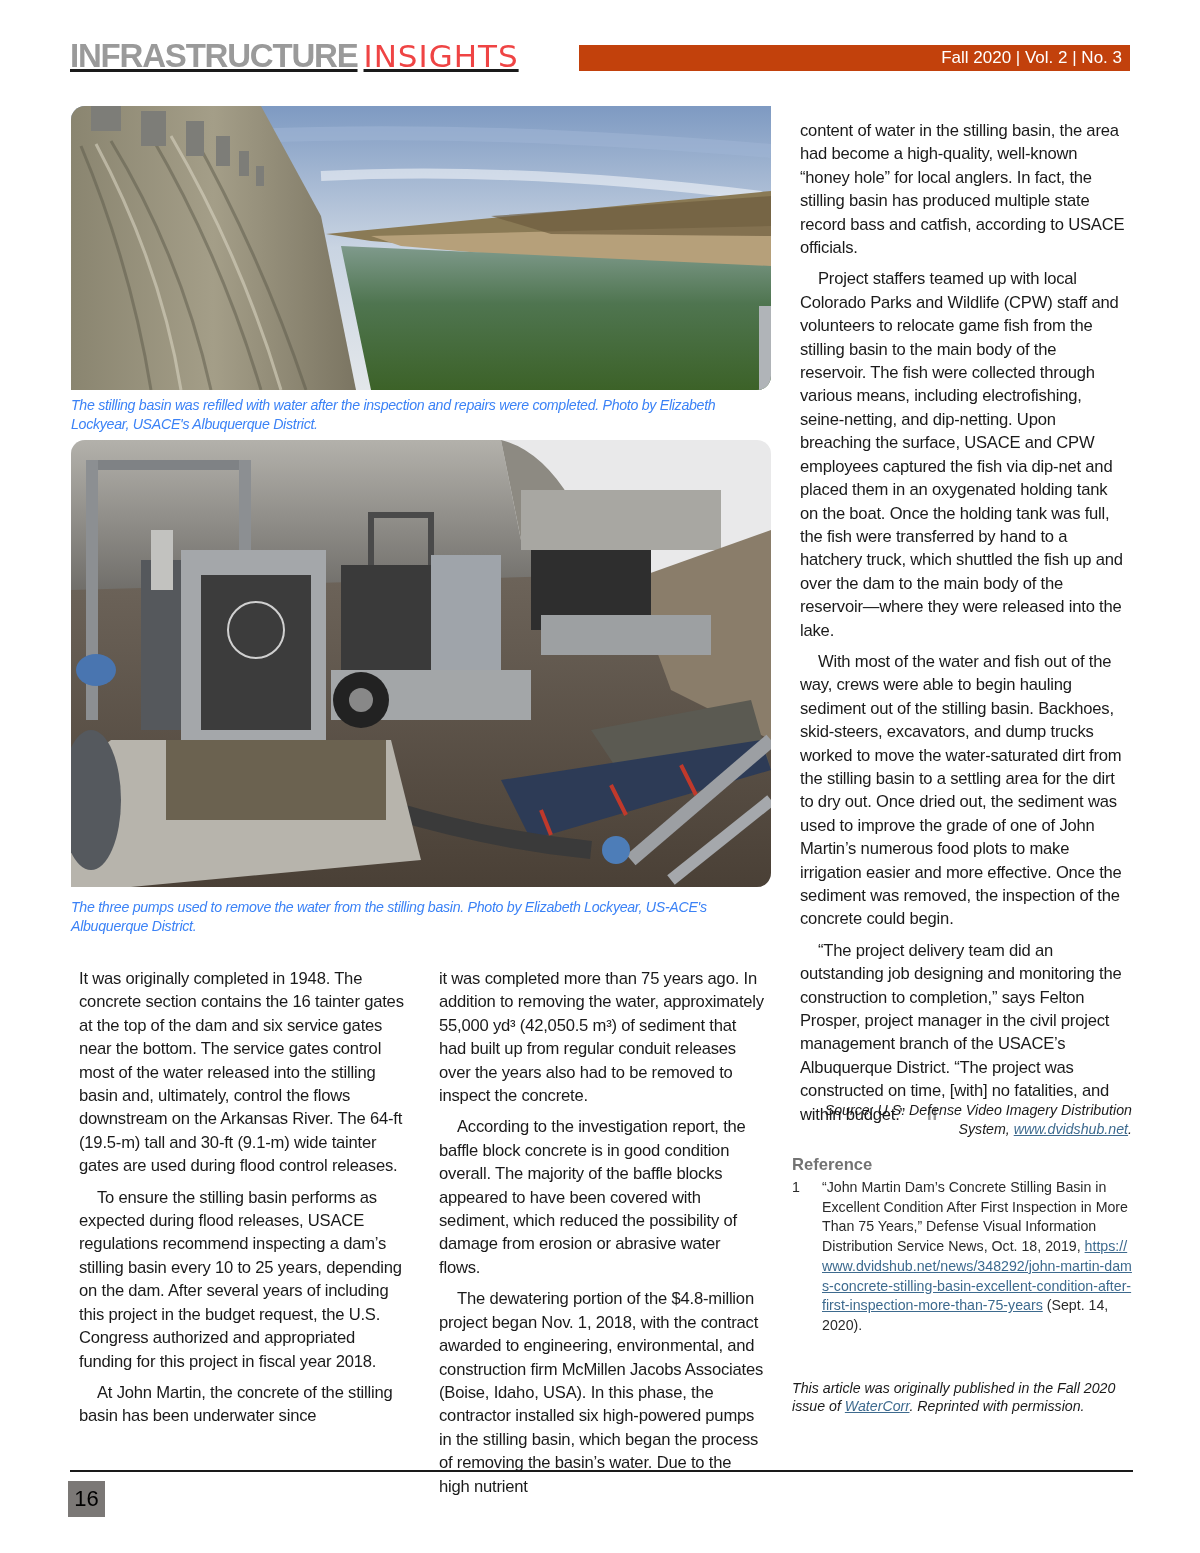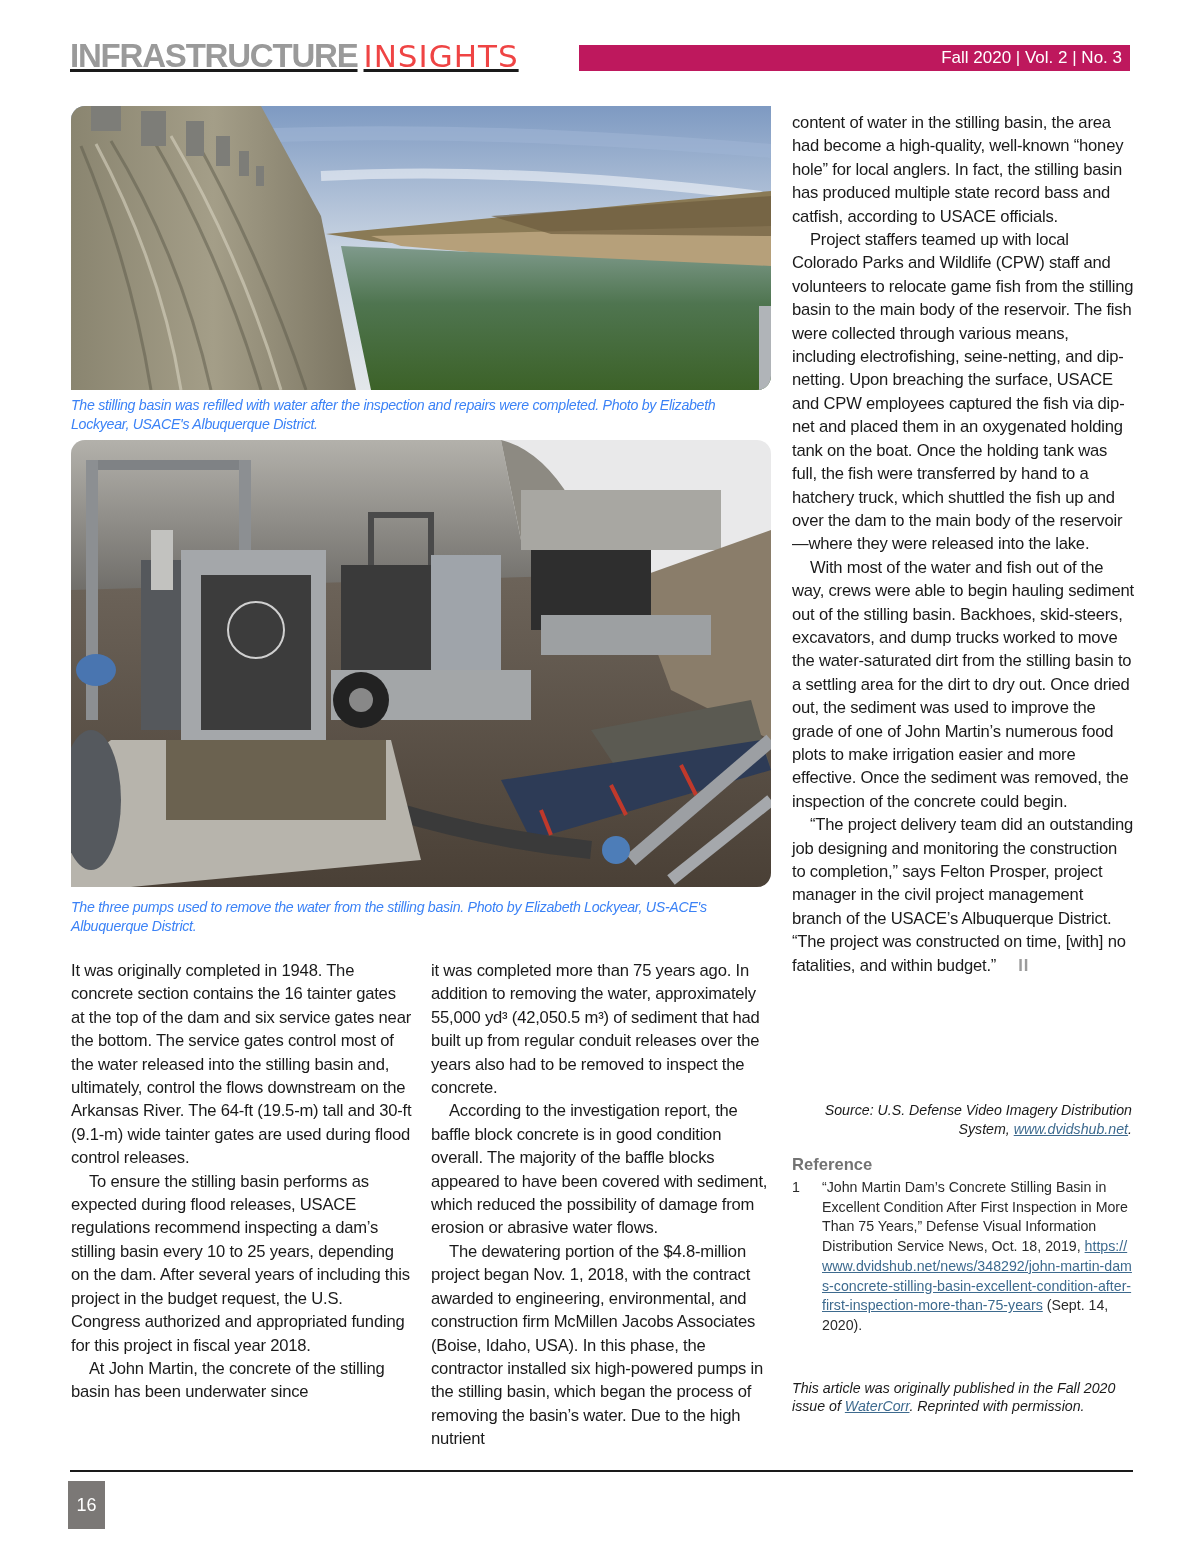--- a/index.html
+++ b/index.html
@@ -3,57 +3,57 @@
 <meta charset="utf-8">
 <style>
   html, body { margin: 0; padding: 0; background: #ffffff; }
   body { width: 1200px; height: 1553px; position: relative; overflow: hidden;
          font-family: "Liberation Sans", "DejaVu Sans", sans-serif; color: #1a1a1a; }
 
   
   .masthead { position: absolute; left: 70px; top: 38px; height: 36px; display: flex; align-items: center; text-decoration: underline; }
   .mast-a { font-family: "Liberation Sans", sans-serif; font-weight: bold; font-size: 33px; color: #9a9a9a; letter-spacing: -1.2px; }
   .mast-b { font-family: "DejaVu Sans", sans-serif; font-size: 31px; color: #ef4444; letter-spacing: 1px; margin-left: 6px; font-weight: normal; }
-  .mast-bar { position: absolute; left: 579px; top: 45px; width: 551px; height: 26px; background: #be185d;
+  .mast-bar { position: absolute; left: 579px; top: 45px; width: 551px; height: 26px; background: #c2410c;
               display: flex; align-items: center; justify-content: flex-end; padding-right: 8px; box-sizing: border-box; }
   .mast-issue { color: #ffffff; font-size: 17px; font-family: "Liberation Sans", sans-serif; }
 
   
   .photo { position: absolute; overflow: hidden; border-radius: 0 0 16px 0; }
   .photo svg { display: block; width: 100%; height: 100%; }
   #photo1 { left: 71px; top: 106px; width: 700px; height: 284px; border-radius: 14px 0 14px 0; }
   #photo2 { left: 71px; top: 440px; width: 700px; height: 447px; border-radius: 14px 14px 14px 0; }
 
   .caption { position: absolute; left: 71px; width: 700px; font-style: italic; font-size: 14.2px; line-height: 19px; color: #3b82f6; letter-spacing: -0.3px; }
   #cap1 { top: 396px; }
   #cap2 { top: 898px; }
 
   
   .col { position: absolute; font-size: 16.6px; line-height: 23.4px; color: #1a1a1a; letter-spacing: -0.2px; }
-  .col p { margin: 0; }
+  .col p { margin: 8px; }
   .col p.indent { text-indent: 18px; }
   #col1 { left: 71px; top: 959px; width: 342px; }
   #col2 { left: 431px; top: 959px; width: 342px; }
   #col3 { left: 792px; top: 111px; width: 342px; }
   .endmark { display: inline-block; color: #9b9b9b; font-weight: bold; margin-left: 4px; letter-spacing: 1px; }
 
   .source { position: absolute; left: 792px; top: 1101px; width: 340px; font-style: italic; font-size: 14.2px; line-height: 19px; color: #1a1a1a; text-align: right; }
   a, .link { color: #3d6a8e; text-decoration: underline; }
 
   .ref-head { position: absolute; left: 792px; top: 1155px; font-weight: bold; font-size: 16.6px; color: #737373; }
   .ref-item { position: absolute; left: 792px; top: 1178px; width: 340px; font-size: 14.2px; line-height: 19.7px; color: #2a2a2a; display: flex; }
   .ref-num { width: 30px; flex: none; }
   .ref-text { flex: 1; }
 
   .reprint { position: absolute; left: 792px; top: 1379px; width: 330px; font-style: italic; font-size: 14.2px; line-height: 18px; color: #1a1a1a; }
 
   
   .footer-rule { position: absolute; left: 70px; top: 1470px; width: 1063px; height: 1.5px; background: #1a1a1a; }
-  .page-num { position: absolute; left: 68px; top: 1481px; width: 37px; height: 48px; background: #7b7876; color: #ffffff;
-              font-size: 18px; display: flex; align-items: center; justify-content: center; }
+  .page-num { position: absolute; left: 68px; top: 1481px; width: 37px; height: 36px; background: #7b7876; color: #000000;
+              font-size: 22px; display: flex; align-items: center; justify-content: center; }
 </style>
 </head>
 <body>
 
 <div class="masthead">
   <span class="mast-a">INFRASTRUCTURE</span>
   <span class="mast-b">INSIGHTS</span>
 </div>
 <div class="mast-bar">
   <span class="mast-issue">Fall 2020 | Vol. 2 | No. 3</span>

